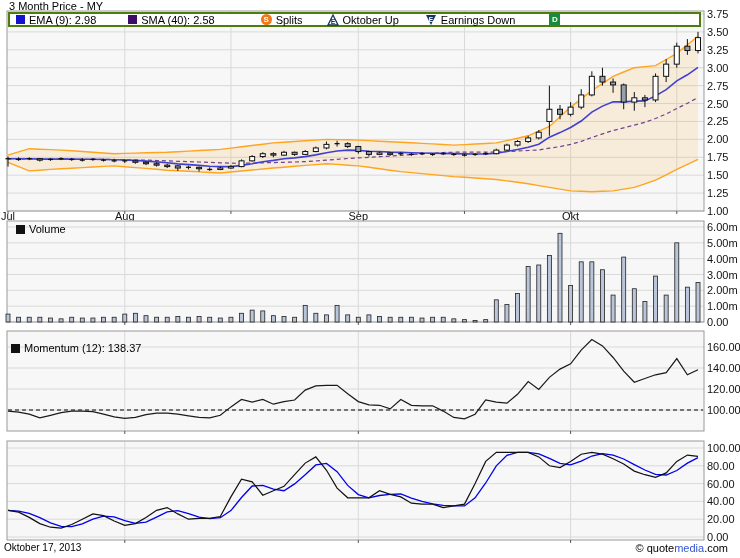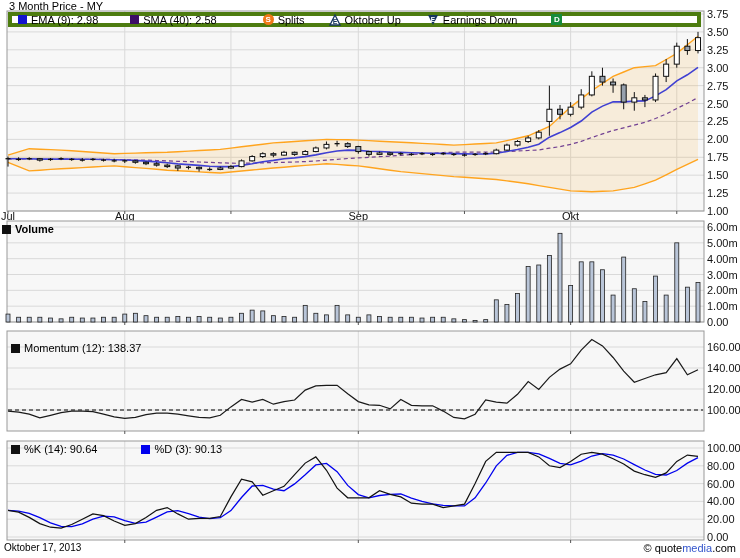--- a/index.html
+++ b/index.html
@@ -1,33 +1,33 @@
 <!DOCTYPE html>
 <html><head>
 <meta charset="utf-8">
 <style>
   html,body{margin:0;padding:0;background:#fff;}
   .screen{position:relative;width:740px;height:558px;background:#fff;overflow:hidden;
           font-family:"Liberation Sans",sans-serif;font-size:11px;color:#000;}
   #chart{position:absolute;left:0;top:0;}
   .title{position:absolute;left:9px;top:0px;font-size:11px;}
   .legend{position:absolute;left:8px;top:12px;width:693px;height:15px;background:#fff;
-          border:4px solid #4d7c0f;display:flex;align-items:center;white-space:nowrap;box-sizing:border-box;}
+          border:2px solid #4d7c0f;display:flex;align-items:center;white-space:nowrap;box-sizing:border-box;}
   .leg-item{display:flex;align-items:center;gap:4px;}
   .m1{margin-left:6px}.m2{margin-left:32px}.m3{margin-left:32px}.m4{margin-left:46px}
   .m5{margin-left:24px}.m6{margin-left:26px}.m7{margin-left:34px}
   .sq{width:9px;height:9px;display:inline-block;}
   .circle-icon{width:11px;height:11px;border-radius:50%;color:#fff;font-size:8px;font-weight:bold;
                display:inline-flex;align-items:center;justify-content:center;line-height:1;}
   .sqr-icon{width:11px;height:11px;color:#fff;font-size:8px;font-weight:bold;
             display:inline-flex;align-items:center;justify-content:center;line-height:1;}
   .pl{position:absolute;display:flex;align-items:center;gap:4px;font-size:11px;}
   .pl .gap2{margin-left:40px;}
   .footer-date{position:absolute;left:4px;top:542px;font-size:10px;}
-  .footer-copy{position:absolute;right:4px;top:542px;font-size:11px;}
+  .footer-copy{position:absolute;right:12px;top:542px;font-size:11px;}
 </style>
 </head>
 <body>
 
 <div class="screen">
 
   <svg id="chart" width="740" height="558">
       <rect x="7" y="11" width="697" height="200" fill="#f7f7f7" stroke="none"></rect>
       <line x1="7" y1="13.990000000000009" x2="704" y2="13.990000000000009" stroke="#d9d9d9" stroke-width="1"></line>
       <text x="707" y="17.99000000000001" font-size="11" fill="#111" font-family="&quot;Liberation Sans&quot;,sans-serif">3.75</text>
@@ -366,35 +366,29 @@
         <text x="6" y="7.6" font-size="6.5" font-weight="bold" text-anchor="middle" fill="#ffffff">E</text>
       </svg>
       <span>Earnings Down</span>
     </span>
     <span class="leg-item m7">
       <span class="sqr-icon" style="background: rgb(22, 140, 60);">D</span>
 
     </span>
   </div>
 
-  <div class="pl" style="left:2px;top:223px;font-weight:bold;">
+  <div class="pl" style="left:16px;top:223px;">
     <span class="sq" style="background: rgb(17, 17, 17);"></span>
     <span>Volume</span>
   </div>
 
   <div class="pl" style="left:11px;top:342px;">
     <span class="sq" style="background: rgb(17, 17, 17);"></span>
     <span>Momentum (12): 138.37</span>
   </div>
 
-  <div class="pl" style="left:11px;top:443px;">
-    <span class="sq" style="background: rgb(17, 17, 17);"></span>
-    <span>%K (14): 90.64</span>
-    <span class="sq gap2" style="background: rgb(0, 0, 238);"></span>
-    <span>%D (3): 90.13</span>
-  </div>
 
   <div class="footer-date">Oktober 17, 2013</div>
   <div class="footer-copy">
     <span>© quote</span><span id="brand-mid" style="color: rgb(51, 85, 204);">media</span><span>.com</span>
   </div>
 
 </div>
 
 </body></html>

